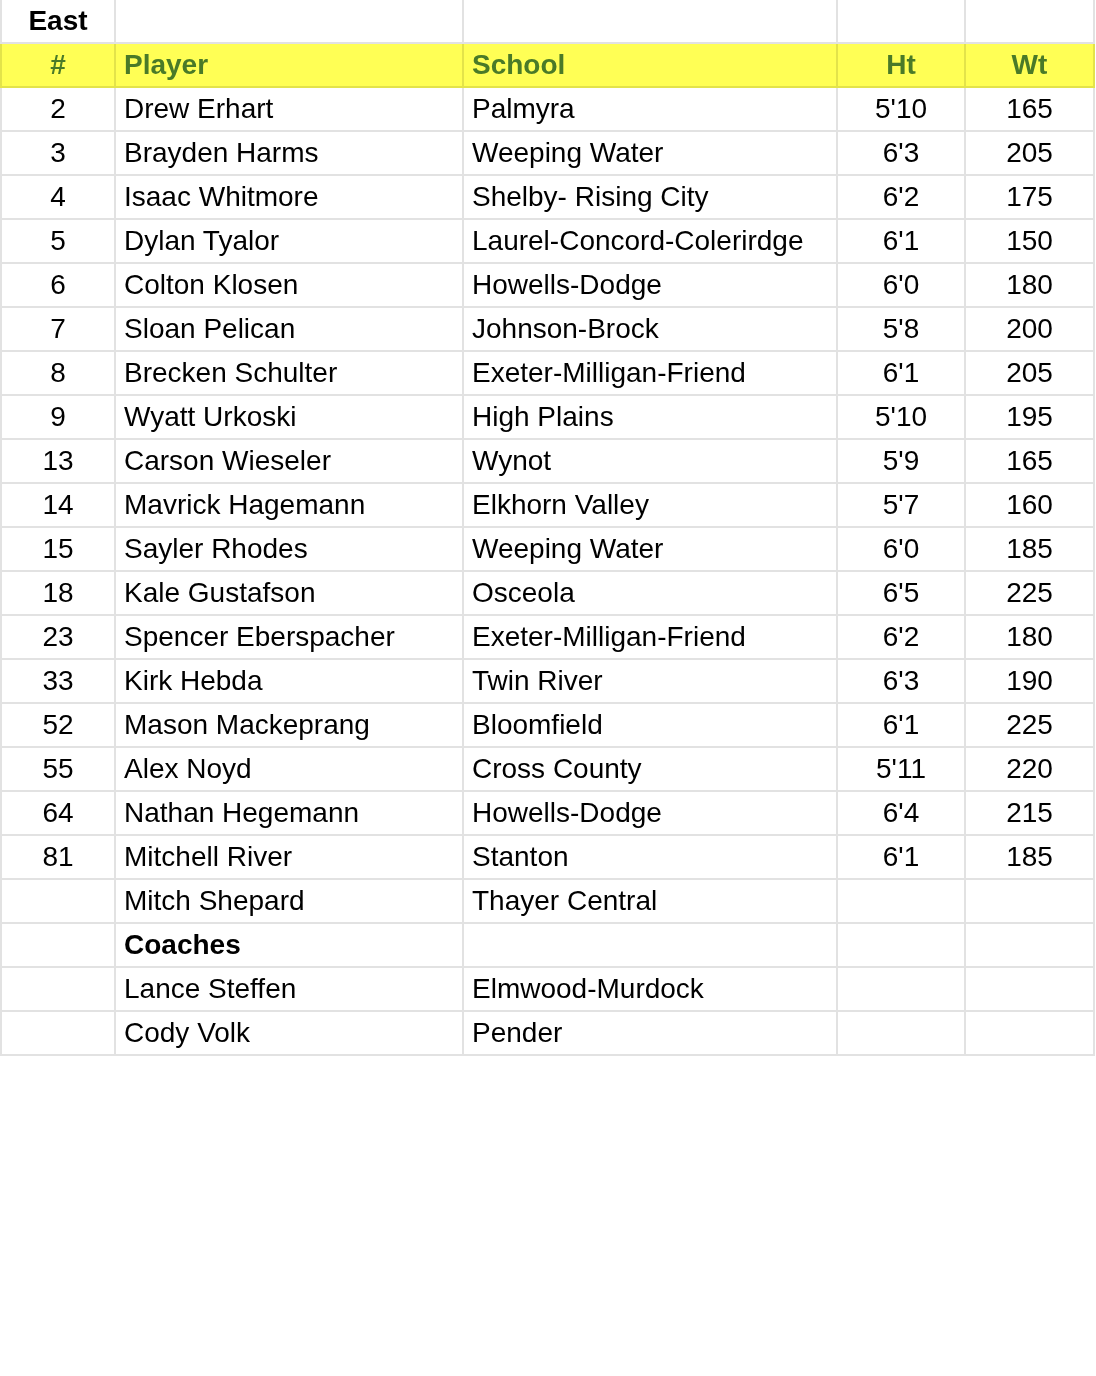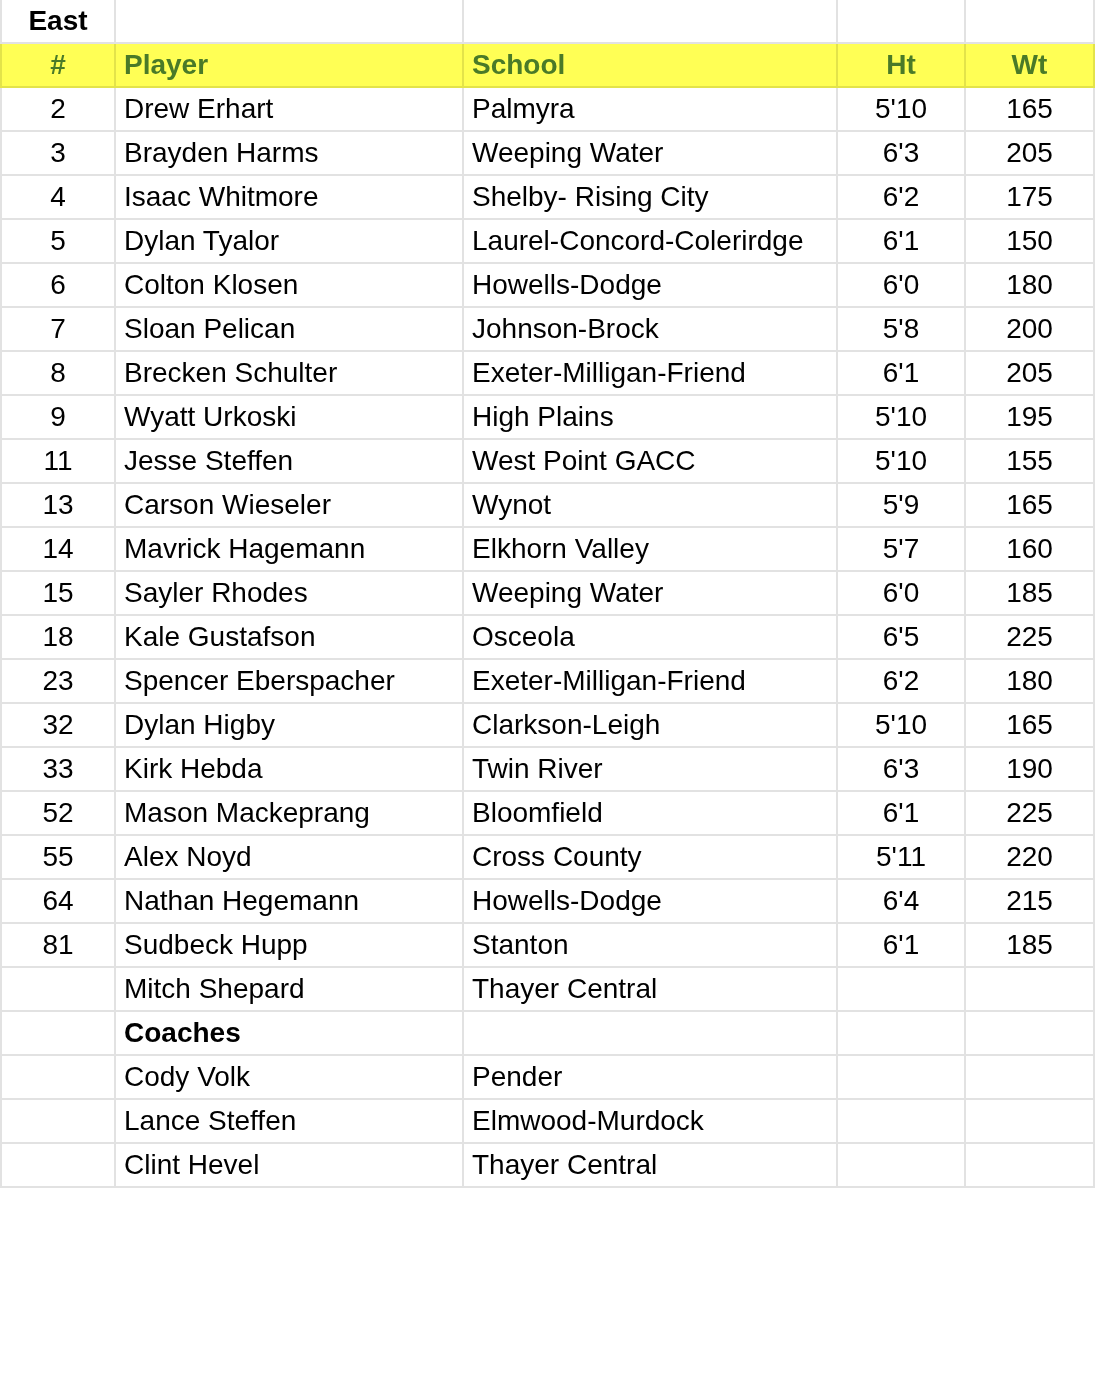--- a/index.html
+++ b/index.html
@@ -130,27 +130,20 @@
         <td class="center">205</td>
       </tr>
       <tr>
         <td class="center">9</td>
         <td>Wyatt Urkoski</td>
         <td>High Plains</td>
         <td class="center">5'10</td>
         <td class="center">195</td>
       </tr>
       <tr>
-        <td class="center">11</td>
-        <td>Jesse Steffen</td>
-        <td>West Point GACC</td>
-        <td class="center">5'10</td>
-        <td class="center">155</td>
-      </tr>
-      <tr>
         <td class="center">13</td>
         <td>Carson Wieseler</td>
         <td>Wynot</td>
         <td class="center">5'9</td>
         <td class="center">165</td>
       </tr>
       <tr>
         <td class="center">14</td>
         <td>Mavrick Hagemann</td>
         <td>Elkhorn Valley</td>
@@ -172,27 +165,20 @@
         <td class="center">225</td>
       </tr>
       <tr>
         <td class="center">23</td>
         <td>Spencer Eberspacher</td>
         <td>Exeter-Milligan-Friend</td>
         <td class="center">6'2</td>
         <td class="center">180</td>
       </tr>
       <tr>
-        <td class="center">32</td>
-        <td>Dylan Higby</td>
-        <td>Clarkson-Leigh</td>
-        <td class="center">5'10</td>
-        <td class="center">165</td>
-      </tr>
-      <tr>
         <td class="center">33</td>
         <td>Kirk Hebda</td>
         <td>Twin River</td>
         <td class="center">6'3</td>
         <td class="center">190</td>
       </tr>
       <tr>
         <td class="center">52</td>
         <td>Mason Mackeprang</td>
         <td>Bloomfield</td>
@@ -208,54 +194,47 @@
       </tr>
       <tr>
         <td class="center">64</td>
         <td>Nathan Hegemann</td>
         <td>Howells-Dodge</td>
         <td class="center">6'4</td>
         <td class="center">215</td>
       </tr>
       <tr>
         <td class="center">81</td>
-        <td>Sudbeck Hupp</td>
+        <td>Mitchell River</td>
         <td>Stanton</td>
         <td class="center">6'1</td>
         <td class="center">185</td>
       </tr>
       <tr>
         <td></td>
         <td>Mitch Shepard</td>
         <td>Thayer Central</td>
         <td></td>
         <td></td>
       </tr>
       <tr>
         <td></td>
         <td class="bold">Coaches</td>
         <td></td>
         <td></td>
         <td></td>
       </tr>
       <tr>
         <td></td>
+        <td>Lance Steffen</td>
+        <td>Elmwood-Murdock</td>
+        <td></td>
+        <td></td>
+      </tr>
+      <tr>
+        <td></td>
         <td>Cody Volk</td>
         <td>Pender</td>
         <td></td>
         <td></td>
       </tr>
-      <tr>
-        <td></td>
-        <td>Lance Steffen</td>
-        <td>Elmwood-Murdock</td>
-        <td></td>
-        <td></td>
-      </tr>
-      <tr>
-        <td></td>
-        <td>Clint Hevel</td>
-        <td>Thayer Central</td>
-        <td></td>
-        <td></td>
-      </tr>
     </tbody>
 </table>
 
 </body></html>

